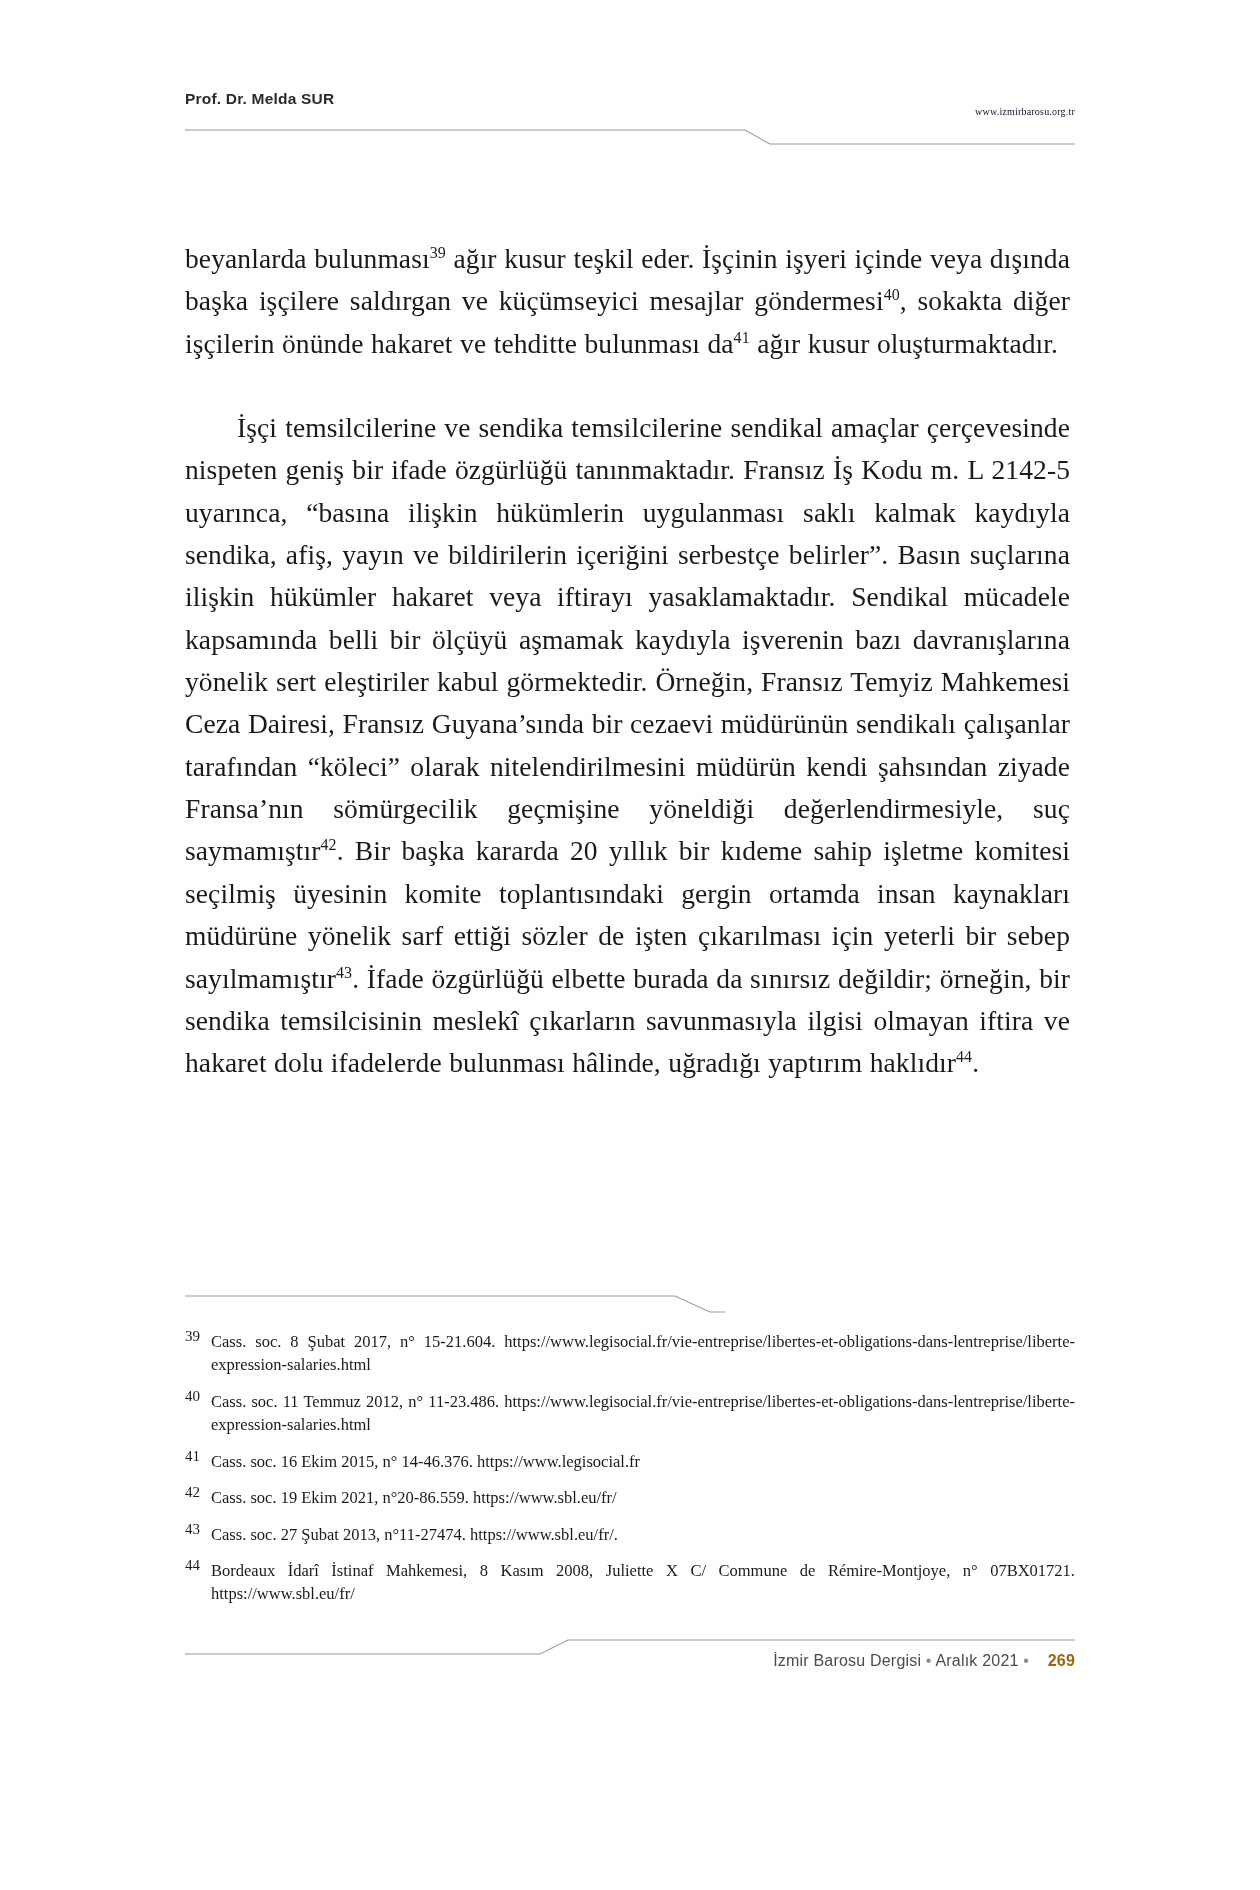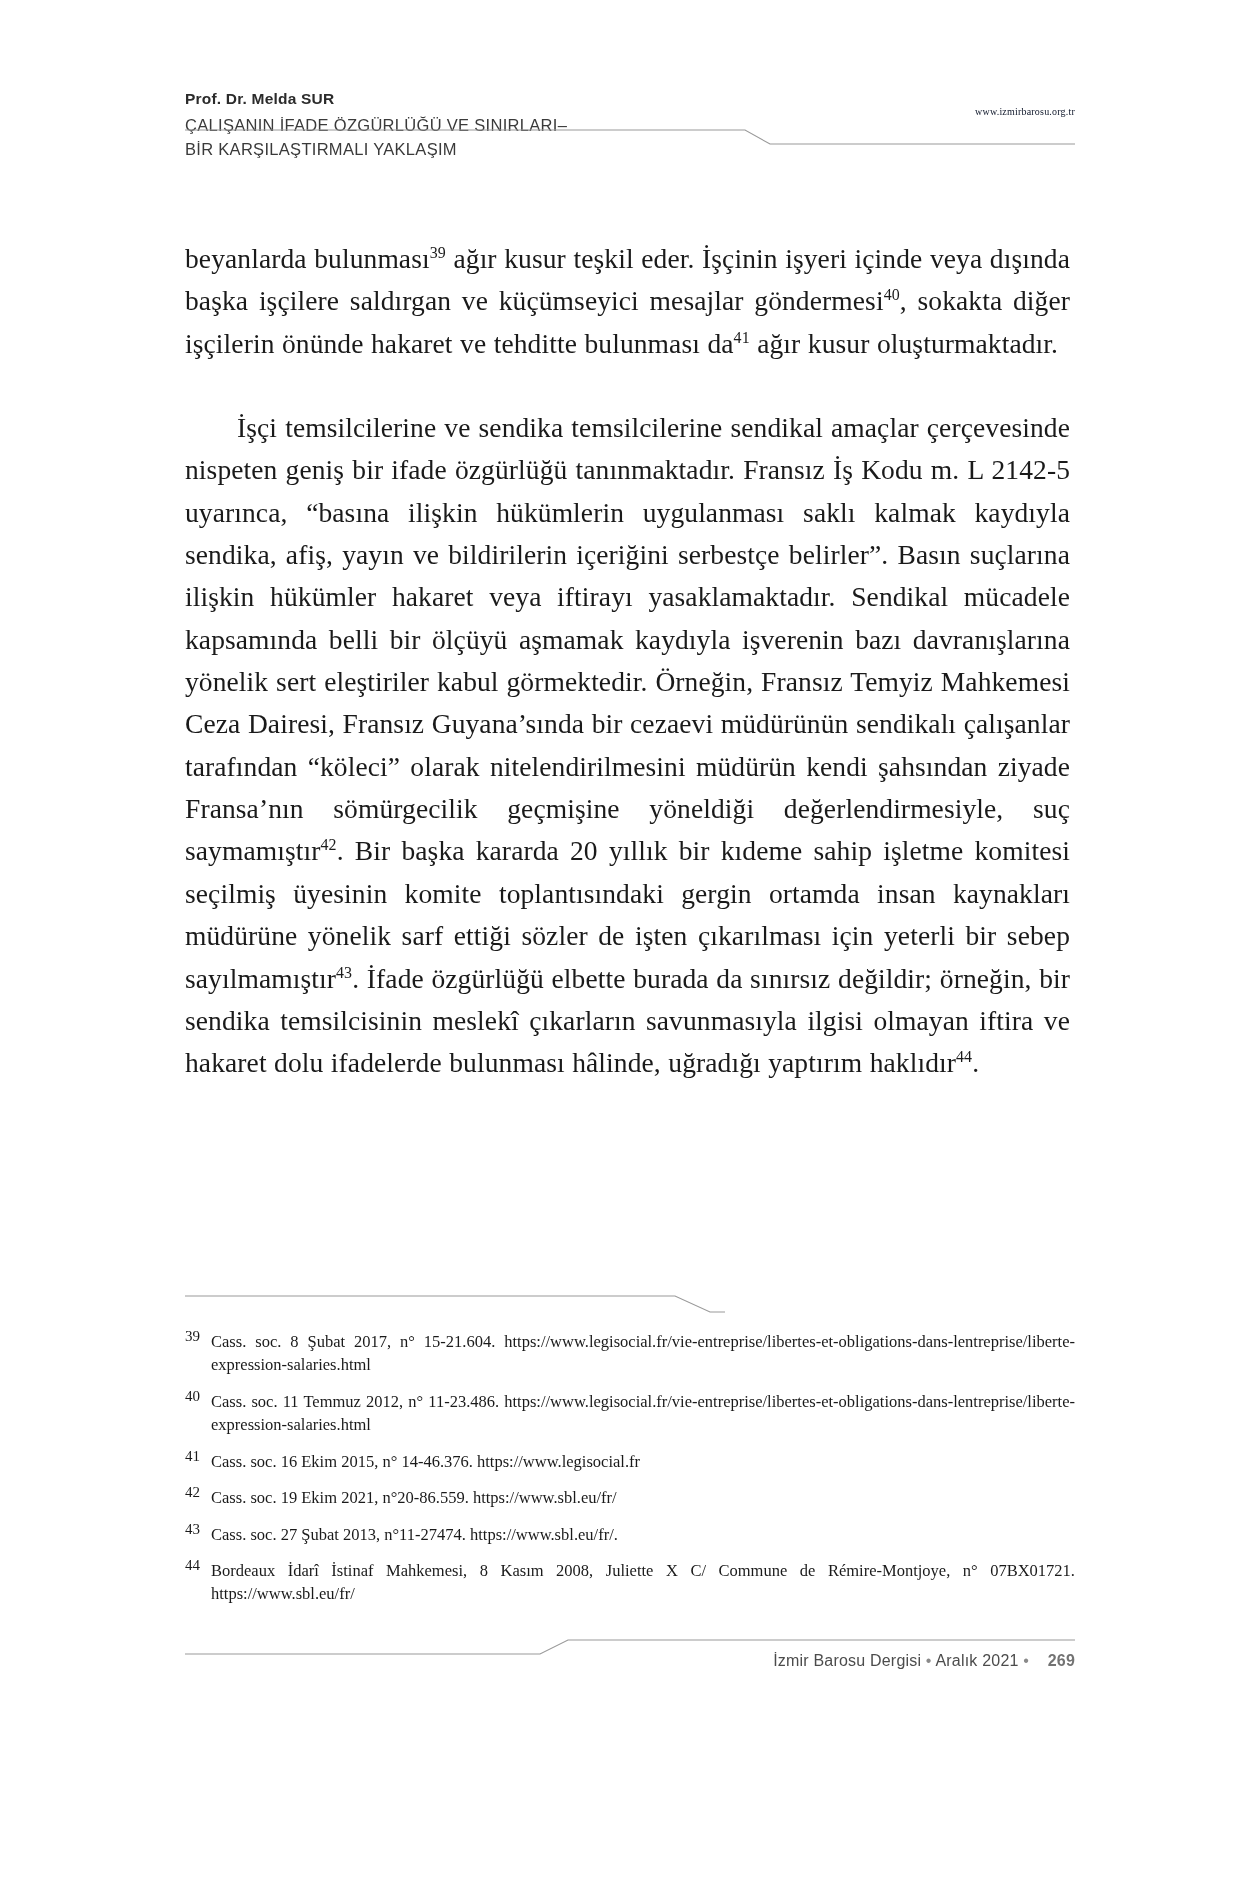--- a/index.html
+++ b/index.html
@@ -143,38 +143,34 @@
     top: 1652px;
     width: 890px;
     text-align: right;
     font-family: "Liberation Sans", sans-serif;
     font-size: 16px;
     color: #4c4c4c;
     letter-spacing: 0.2px;
   }
   .footer .pageno {
     font-weight: bold;
-    color: #737373;
+    color: #a16207;
     margin-left: 14px;
   }
   .footer .sep {
     color: #8a8a8a;
   }
 </style>
 </head>
 <body>
 
 <div class="page">
 
   <div class="header">
     <div class="header-author">Prof. Dr. Melda SUR</div>
-    <div class="header-title">
-      <span>ÇALIŞANIN İFADE ÖZGÜRLÜĞÜ VE SINIRLARI–</span><br>
-      <span>BİR KARŞILAŞTIRMALI YAKLAŞIM</span>
-    </div>
     <div class="header-url">www.izmirbarosu.org.tr</div>
     <svg class="header-rule" viewBox="0 0 890 22" preserveAspectRatio="none">
       <path d="M0,3 L560,3 L585,17 L890,17" fill="none" stroke="#9a9a9a" stroke-width="1.1"></path>
     </svg>
   </div>
 
   <div class="content">
 
     <p class="para"><span>beyanlarda bulunması</span><sup>39</sup><span> ağır kusur teşkil eder. İşçinin işyeri içinde veya dışında başka işçilere saldırgan ve küçümseyici mesajlar göndermesi</span><sup>40</sup><span>, sokakta diğer işçilerin önünde hakaret ve tehditte bulunması da</span><sup>41</sup><span> ağır kusur oluşturmaktadır.</span></p>
 

